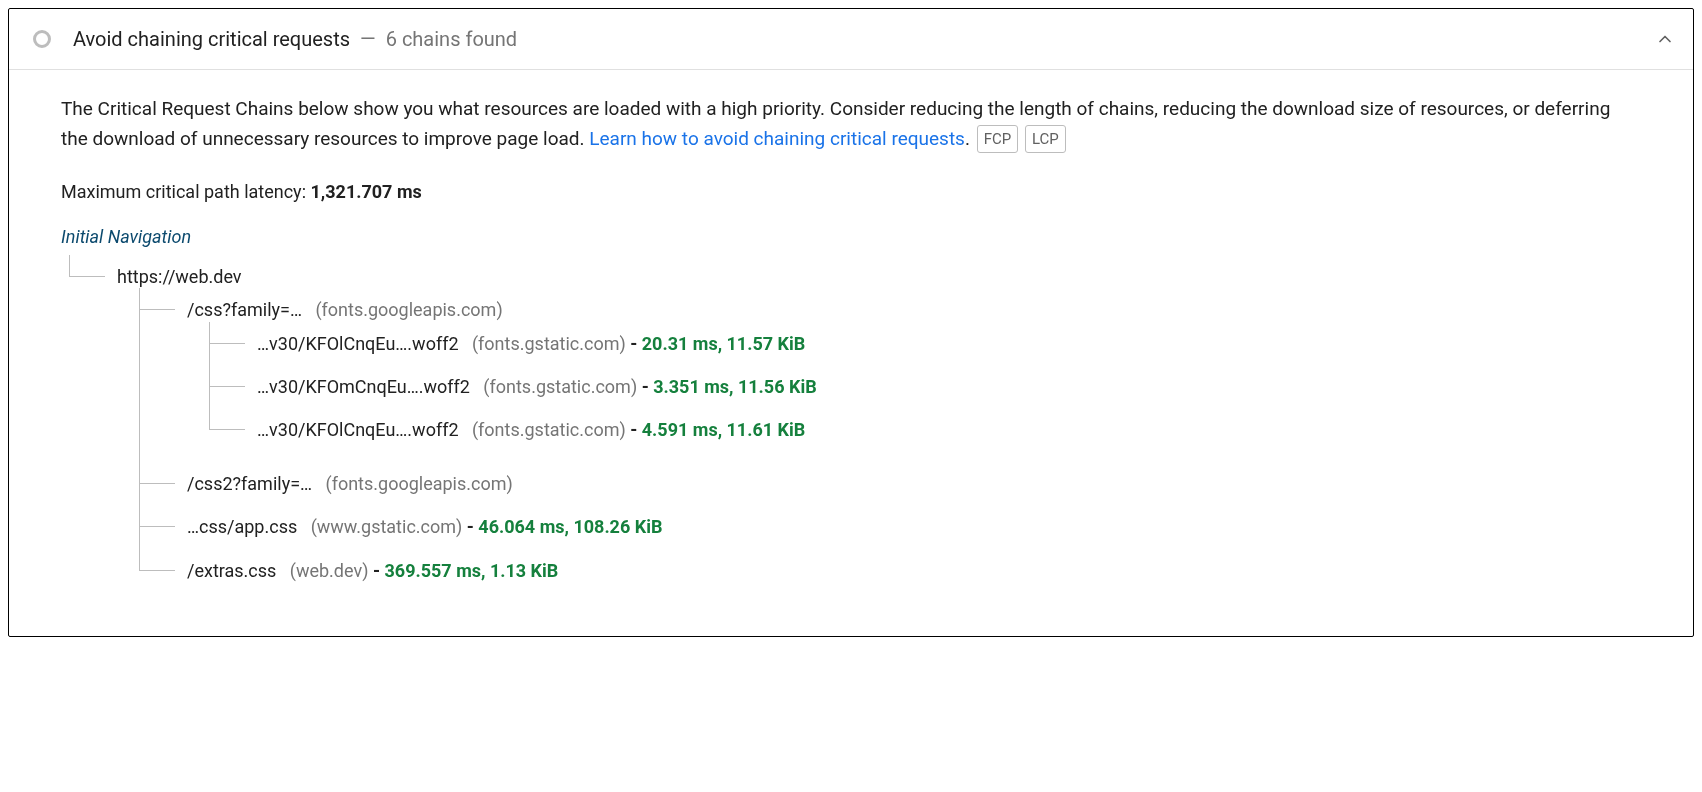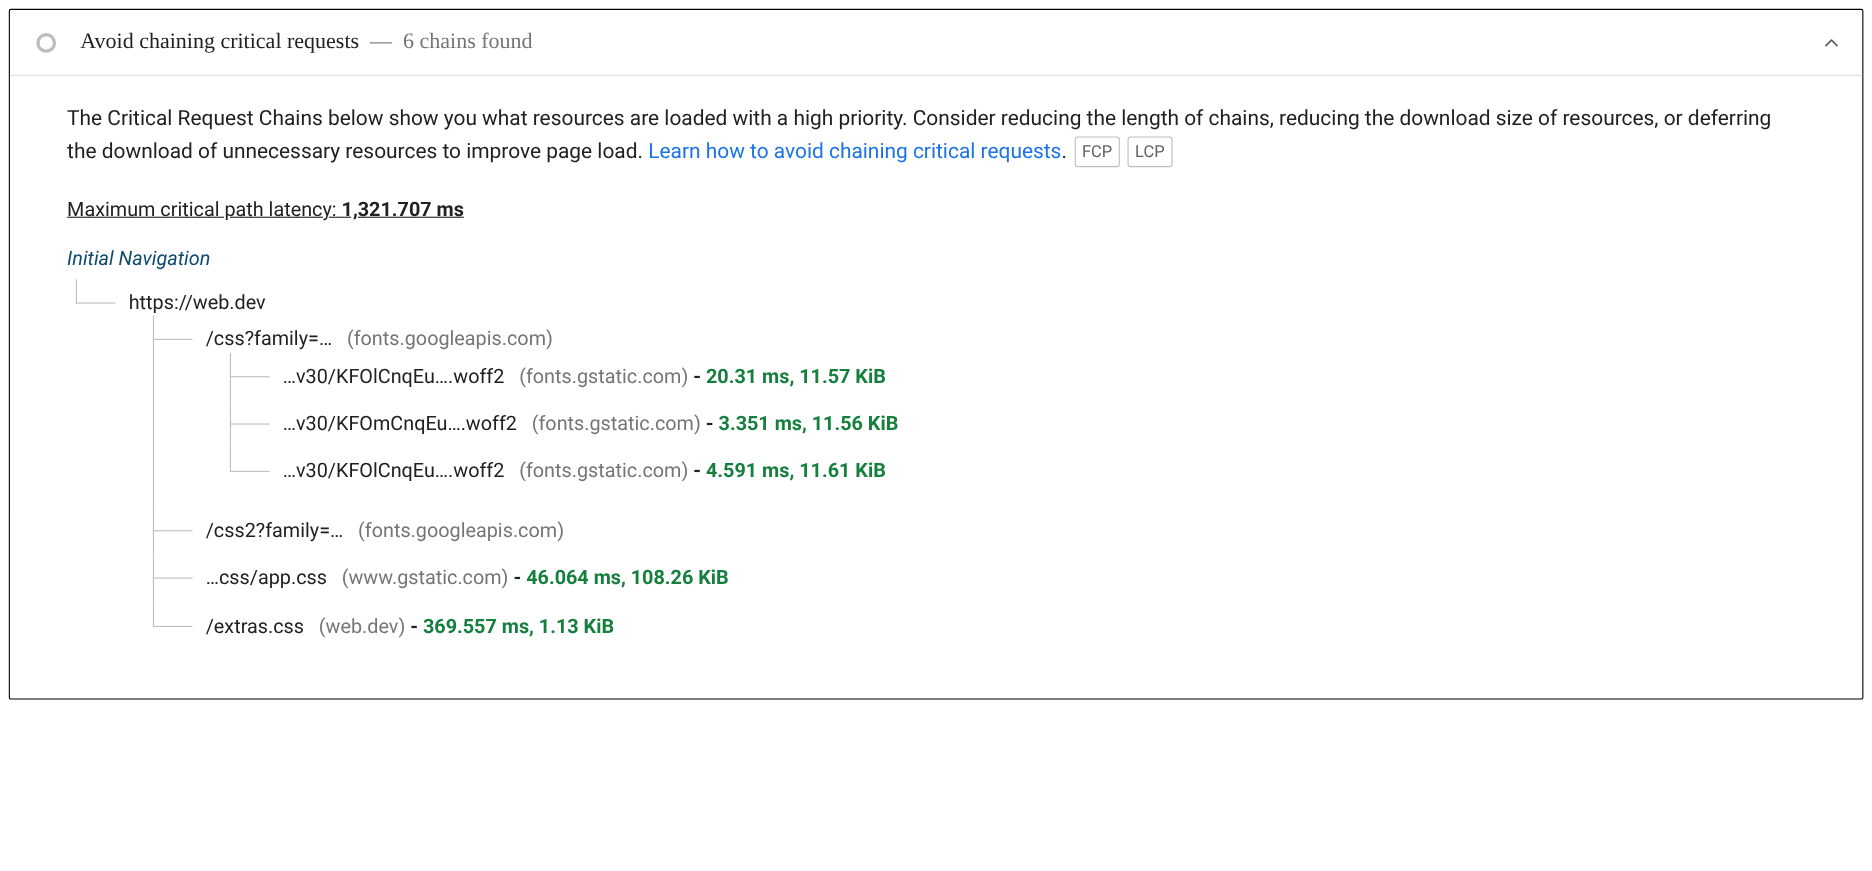--- a/index.html
+++ b/index.html
@@ -17,21 +17,20 @@
     border: 1px solid #000;
     border-radius: 2px;
     width: 100%;
   }
   .audit-header {
     display: flex;
     align-items: center;
     padding: 18px 24px 18px 24px;
     cursor: pointer;
     position: relative;
-    font-family: Liberation Serif, serif;
   }
   .status-ring {
     width: 18px;
     height: 18px;
     border: 3px solid #bdbdbd;
     border-radius: 50%;
     flex: 0 0 auto;
     margin-right: 22px;
   }
   .audit-title {
@@ -81,21 +80,20 @@
     border: 1px solid #bdbdbd;
     border-radius: 3px;
     padding: 1px 6px;
     margin-left: 2px;
     vertical-align: 1px;
     font-family: Roboto, Arial, sans-serif;
   }
   .latency-line {
     font-size: 18px;
     margin-bottom: 24px;
-    text-decoration: underline;
   }
   .latency-line .value { font-weight: 700; }
   .root-label {
     font-size: 18px;
     font-style: italic;
     color: #0c4a6e;
     margin-bottom: 8px;
   }
   
   .tree {

